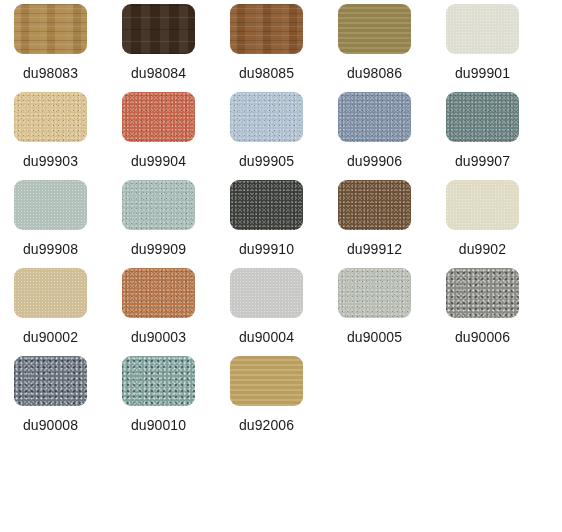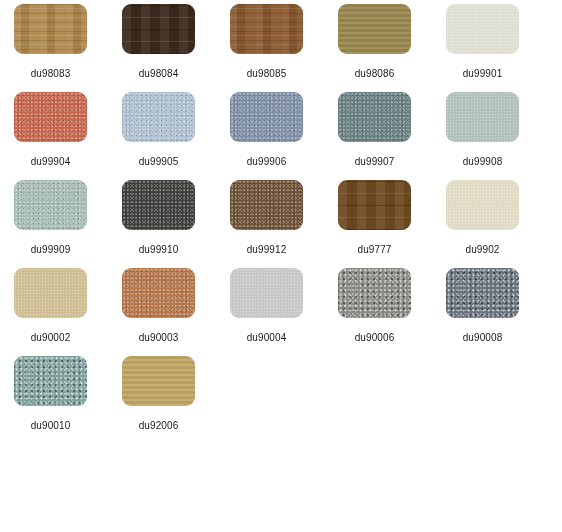--- a/index.html
+++ b/index.html
@@ -105,21 +105,21 @@
     background-image:
       repeating-linear-gradient(0deg,
         rgba(255,255,255,0.08) 0px,
         rgba(255,255,255,0.08) 2px,
         rgba(0,0,0,0.06) 2px,
         rgba(0,0,0,0.06) 5px);
   }
   .swatch-label {
     width: 73px;
     text-align: center;
-    font-size: 10px;
+    font-size: 14px;
     color: #1a1a1a;
     margin-top: 14px;
     letter-spacing: 0.1px;
     line-height: 11px;
     white-space: nowrap;
   }
 </style>
 </head>
 <body>
 
@@ -148,20 +148,26 @@
       </div>
       <div class="swatch-label">du98086</div>
     </div>
     <div class="swatch-cell">
       <div class="swatch-chip" style="background-image: ; background-position-x: ; background-position-y: ; background-size: ; background-repeat: ; background-attachment: ; background-origin: ; background-clip: ; background-color: rgb(222, 222, 210); --c: #DEDED2;">
         <div class="tex tex-speckle-fine"></div>
       </div>
       <div class="swatch-label">du99901</div>
     </div>
     <div class="swatch-cell">
+      <div class="swatch-chip" style="background-image: ; background-position-x: ; background-position-y: ; background-size: ; background-repeat: ; background-attachment: ; background-origin: ; background-clip: ; background-color: rgb(216, 192, 142); --c: #D8C08E;">
+        <div class="tex tex-speckle"></div>
+      </div>
+      <div class="swatch-label">du99903</div>
+    </div>
+    <div class="swatch-cell">
       <div class="swatch-chip" style="background-image: ; background-position-x: ; background-position-y: ; background-size: ; background-repeat: ; background-attachment: ; background-origin: ; background-clip: ; background-color: rgb(196, 101, 76); --c: #C4654C;">
         <div class="tex tex-speckle"></div>
       </div>
       <div class="swatch-label">du99904</div>
     </div>
     <div class="swatch-cell">
       <div class="swatch-chip" style="background-image: ; background-position-x: ; background-position-y: ; background-size: ; background-repeat: ; background-attachment: ; background-origin: ; background-clip: ; background-color: rgb(174, 192, 207); --c: #AEC0CF;">
         <div class="tex tex-speckle"></div>
       </div>
       <div class="swatch-label">du99905</div>
@@ -196,26 +202,20 @@
       </div>
       <div class="swatch-label">du99910</div>
     </div>
     <div class="swatch-cell">
       <div class="swatch-chip" style="background-image: ; background-position-x: ; background-position-y: ; background-size: ; background-repeat: ; background-attachment: ; background-origin: ; background-clip: ; background-color: rgb(110, 82, 55); --c: #6E5237;">
         <div class="tex tex-speckle"></div>
       </div>
       <div class="swatch-label">du99912</div>
     </div>
     <div class="swatch-cell">
-      <div class="swatch-chip" style="background-image: ; background-position-x: ; background-position-y: ; background-size: ; background-repeat: ; background-attachment: ; background-origin: ; background-clip: ; background-color: rgb(110, 74, 34); --c: #6E4A22;">
-        <div class="tex tex-wood-plank"></div>
-      </div>
-      <div class="swatch-label">du9777</div>
-    </div>
-    <div class="swatch-cell">
       <div class="swatch-chip" style="background-image: ; background-position-x: ; background-position-y: ; background-size: ; background-repeat: ; background-attachment: ; background-origin: ; background-clip: ; background-color: rgb(224, 219, 196); --c: #E0DBC4;">
         <div class="tex tex-speckle-fine"></div>
       </div>
       <div class="swatch-label">du9902</div>
     </div>
     <div class="swatch-cell">
       <div class="swatch-chip" style="background-image: ; background-position-x: ; background-position-y: ; background-size: ; background-repeat: ; background-attachment: ; background-origin: ; background-clip: ; background-color: rgb(207, 190, 150); --c: #CFBE96;">
         <div class="tex tex-speckle-fine"></div>
       </div>
       <div class="swatch-label">du90002</div>
@@ -224,20 +224,26 @@
       <div class="swatch-chip" style="background-image: ; background-position-x: ; background-position-y: ; background-size: ; background-repeat: ; background-attachment: ; background-origin: ; background-clip: ; background-color: rgb(180, 118, 74); --c: #B4764A;">
         <div class="tex tex-speckle"></div>
       </div>
       <div class="swatch-label">du90003</div>
     </div>
     <div class="swatch-cell">
       <div class="swatch-chip" style="background-image: ; background-position-x: ; background-position-y: ; background-size: ; background-repeat: ; background-attachment: ; background-origin: ; background-clip: ; background-color: rgb(200, 200, 198); --c: #C8C8C6;">
         <div class="tex tex-speckle-fine"></div>
       </div>
       <div class="swatch-label">du90004</div>
+    </div>
+    <div class="swatch-cell">
+      <div class="swatch-chip" style="background-image: ; background-position-x: ; background-position-y: ; background-size: ; background-repeat: ; background-attachment: ; background-origin: ; background-clip: ; background-color: rgb(184, 189, 180); --c: #B8BDB4;">
+        <div class="tex tex-speckle"></div>
+      </div>
+      <div class="swatch-label">du90005</div>
     </div>
     <div class="swatch-cell">
       <div class="swatch-chip" style="background-image: ; background-position-x: ; background-position-y: ; background-size: ; background-repeat: ; background-attachment: ; background-origin: ; background-clip: ; background-color: rgb(138, 138, 133); --c: #8A8A85;">
         <div class="tex tex-speckle-coarse"></div>
       </div>
       <div class="swatch-label">du90006</div>
     </div>
     <div class="swatch-cell">
       <div class="swatch-chip" style="background-image: ; background-position-x: ; background-position-y: ; background-size: ; background-repeat: ; background-attachment: ; background-origin: ; background-clip: ; background-color: rgb(107, 116, 126); --c: #6B747E;">
         <div class="tex tex-speckle-coarse"></div>

